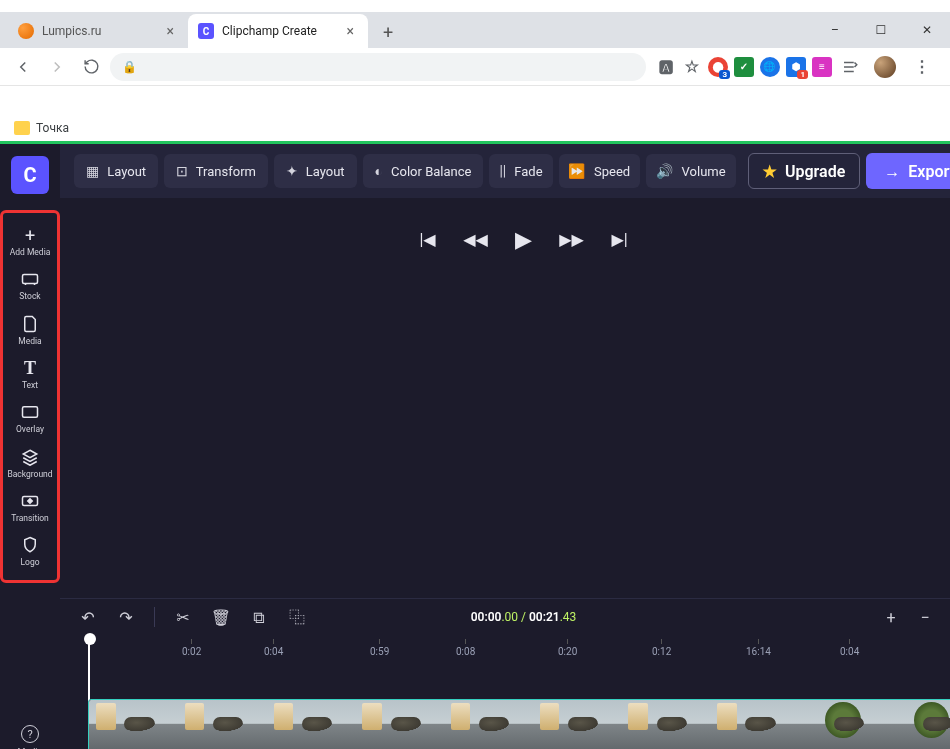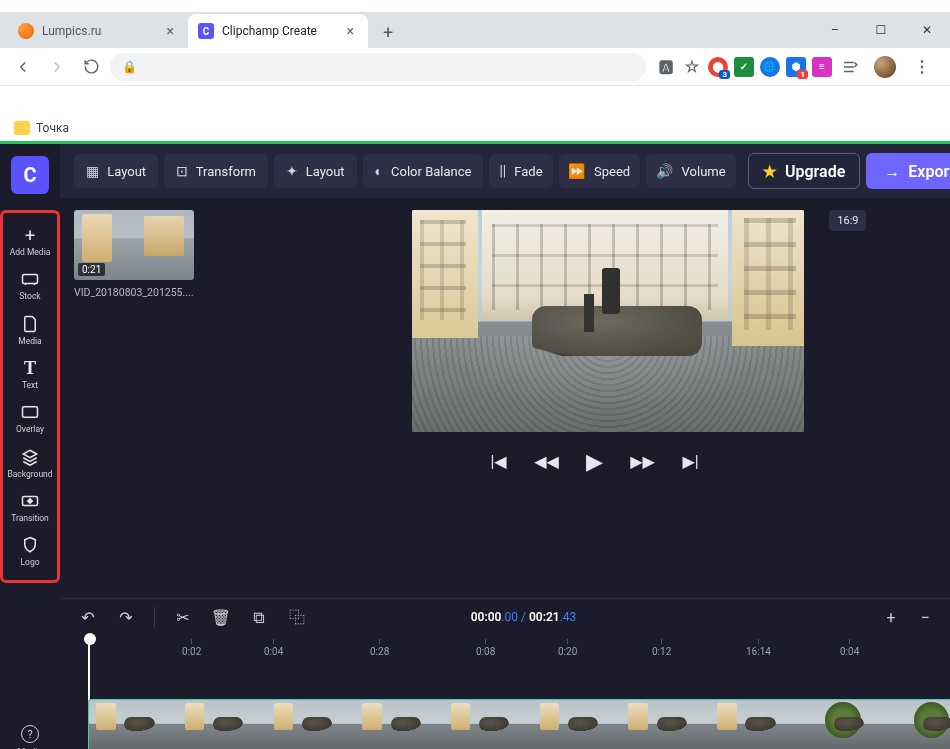--- a/index.html
+++ b/index.html
@@ -114,21 +114,21 @@
   .controls .pbtn { width: 22px; height: 22px; display: flex; align-items: center; justify-content: center; font-size: 16px; cursor: pointer; }
   .controls .play { font-size: 22px; }
 
   
   .timeline { background: #1c1b2b; border-top: 1px solid #2b2b42; }
   .tools { height: 36px; display: flex; align-items: center; padding: 0 14px; gap: 10px; }
   .tinybtn { width: 28px; height: 28px; display: flex; align-items: center; justify-content: center; color: #cfcfd8; border-radius: 4px; cursor: pointer; }
   .tools .sep { width: 1px; height: 20px; background: #3a3a55; margin: 0 4px; }
   .timecode { position: absolute; left: 50%; transform: translateX(-50%); font-size: 12px; }
   .timecode .now { color: #fff; font-weight: 600; }
-  .timecode .dur { color: #3b82f6; }
+  .timecode .dur { color: #bef264; }
   .tools-right { margin-left: auto; display: flex; gap: 6px; }
 
   .ruler { position: relative; height: 22px; background: #1c1b2b; margin-left: 28px; margin-right: 10px; font-size: 10px; color: #9aa0b5; }
   .ruler .tick { position: absolute; top: 4px; display: flex; flex-direction: column; align-items: center; }
   .ruler .tick::before { content: ""; width: 1px; height: 5px; background: #555; margin-bottom: 2px; }
 
   .playhead { position: absolute; top: 0; bottom: -120px; width: 0; border-left: 2px solid #fff; left: 0; }
   .playhead::before { content: ""; position: absolute; top: -2px; left: -6px; width: 12px; height: 12px; background: #fff; border-radius: 50%; }
 
   .tracks { position: relative; margin: 42px 10px 8px 28px; }
@@ -322,40 +322,22 @@
         <span class="star">★</span>
         <span>Upgrade</span>
       </div>
       <div class="export">
         <span>→</span>
         <span>Export</span>
       </div>
     </div>
 
     <div class="content">
-      <div class="mediastrip">
-        <div class="thumb">
-          <span class="dur">0:21</span>
-        </div>
-        <div class="thumbname">VID_20180803_201255....</div>
-      </div>
 
       <div class="preview-col">
-        <div class="previewwrap">
-          <div class="aspect">16:9</div>
-          <div class="preview">
-            <div class="sky"></div>
-            <div class="cobble"></div>
-            <div class="bldgM"></div>
-            <div class="bldgL"></div>
-            <div class="bldgR"></div>
-            <div class="rocks"></div>
-            <div class="statue"></div>
-          </div>
-        </div>
         <div class="controls">
           <span class="pbtn">|◀</span>
           <span class="pbtn">◀◀</span>
           <span class="pbtn play">▶</span>
           <span class="pbtn">▶▶</span>
           <span class="pbtn">▶|</span>
         </div>
       </div>
     </div>
 
@@ -377,22 +359,22 @@
           <span class="tinybtn">+</span>
           <span class="tinybtn">−</span>
           <span class="tinybtn">↔</span>
         </div>
       </div>
 
       <div class="ruler" id="ruler">
         <div class="playhead"></div>
       <div class="tick" style="left: 94px;">0:02</div>
           <div class="tick" style="left: 176px;">0:04</div>
-          <div class="tick" style="left: 282px;">0:28</div>
-          <div class="tick" style="left: 388px;">0:08</div>
+          <div class="tick" style="left: 282px;">0:59</div>
+          <div class="tick" style="left: 368px;">0:08</div>
           <div class="tick" style="left: 470px;">0:20</div>
           <div class="tick" style="left: 564px;">0:12</div>
           <div class="tick" style="left: 658px;">16:14</div>
           <div class="tick" style="left: 752px;">0:04</div>
         </div>
 
       <div class="tracks">
         <div class="clip">
           <span class="audiobadge">🔊</span>
           <div class="frag"></div>

